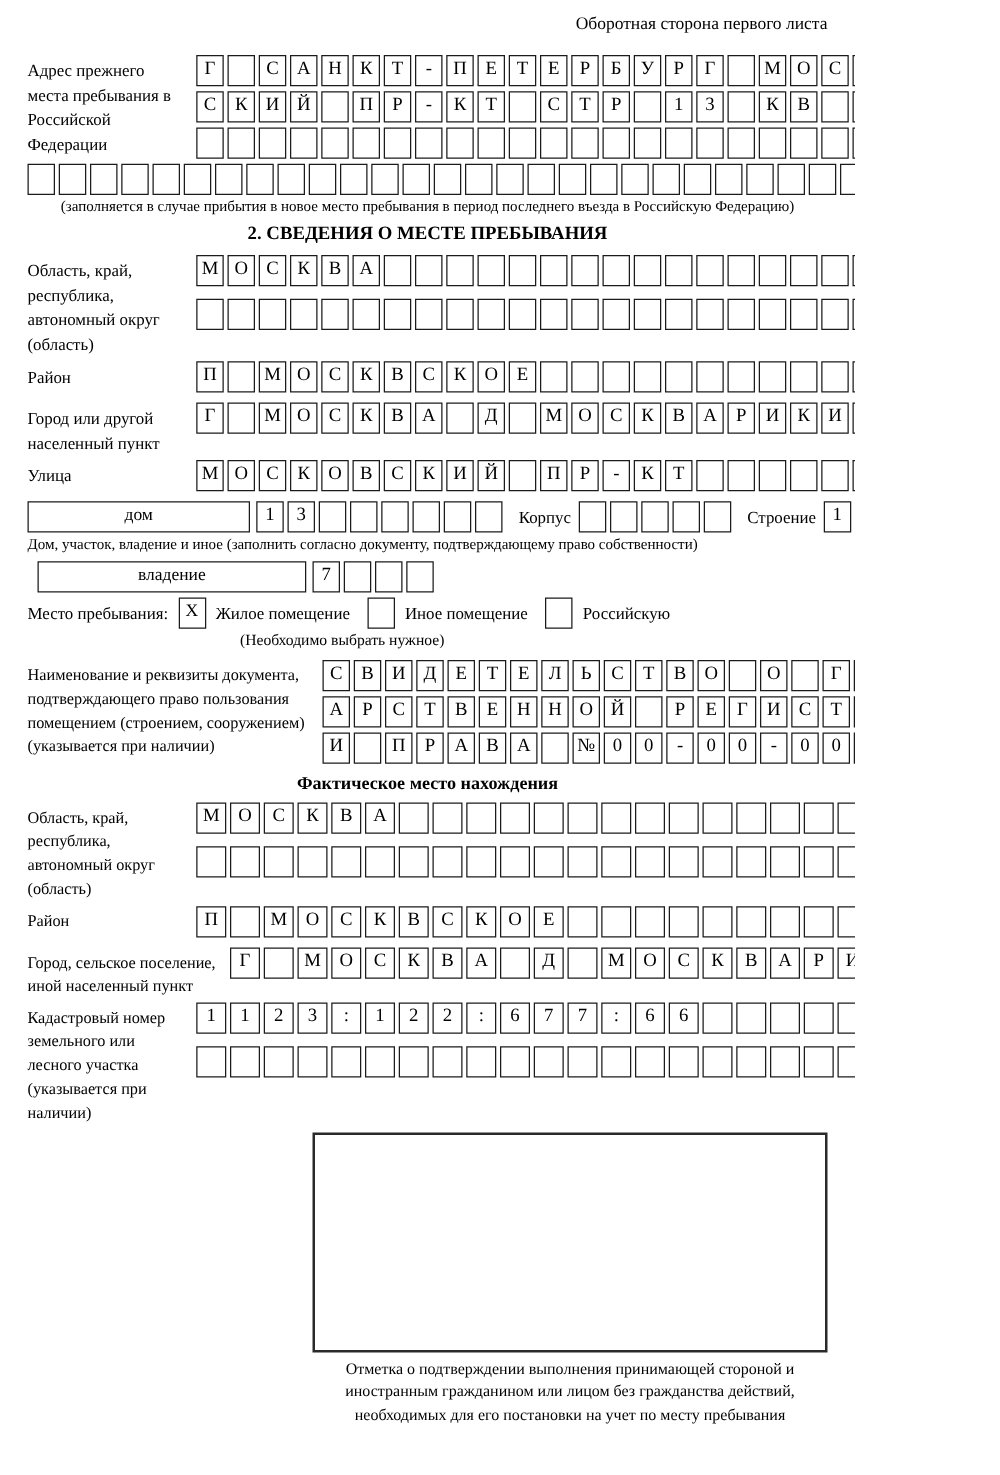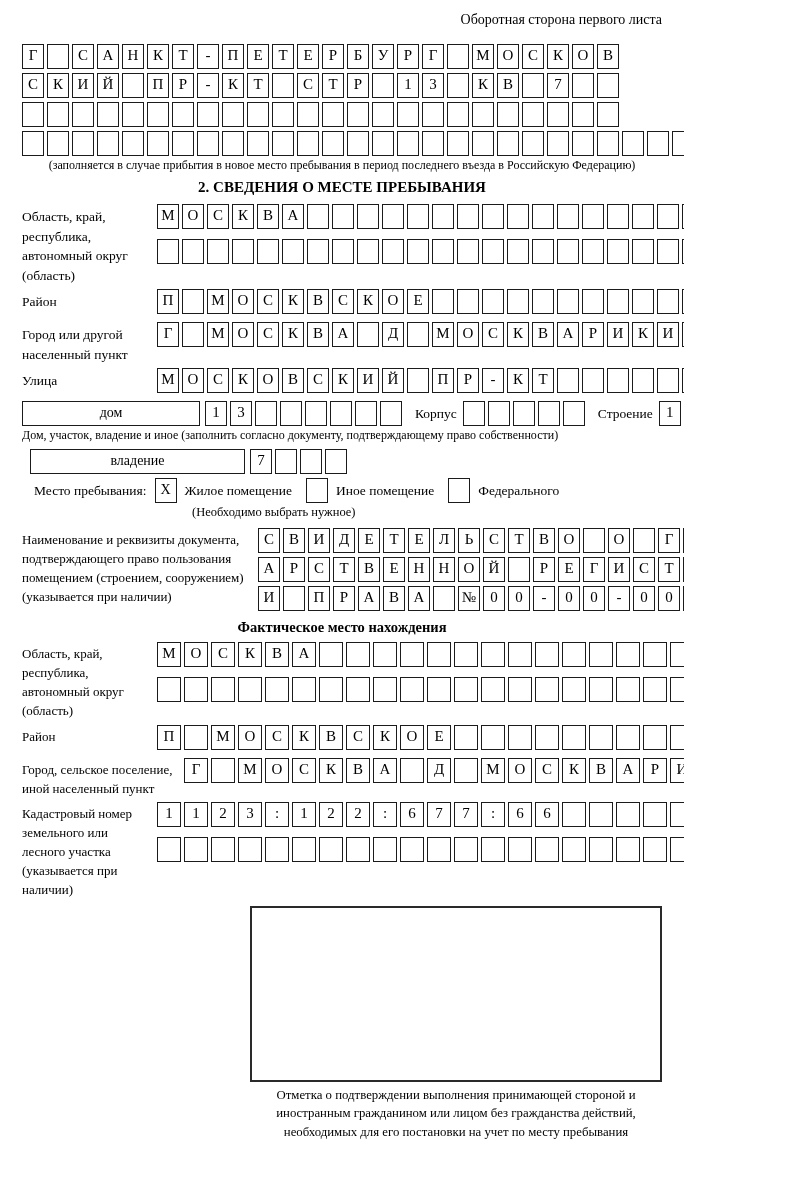--- a/index.html
+++ b/index.html
@@ -43,41 +43,42 @@
     display: inline-block; height: 25px; border: 1.7px solid #1b1b1b;
     text-align: center; font-size: 14px; line-height: 21px;
     vertical-align: top; margin-right: 5px; background: #fff;
   }
   .wb-dom { width: 178px; }
   .wb-kv  { width: 215px; margin-left: 8px; }
   .inlabel { font-size: 13.5px; line-height: 25px; vertical-align: top; margin: 0 6px 0 10px; display: inline-block; }
   .boxes-inline { display: inline-block; vertical-align: top; white-space: nowrap; }
   .caption { font-size: 12px; margin: 0 0 6px 0; }
 
-  .stay { display: flex; align-items: center; font-size: 13.5px; margin: 4px 12px 2px; }
+  .stay { display: flex; align-items: center; font-size: 13.5px; margin: 4px 0 2px; }
   .stay .slabel { margin-right: 8px; }
   .stay .opt { margin: 0 14px 0 8px; }
   .cb {
     display: inline-block; width: 22px; height: 25px; border: 1.7px solid #1b1b1b;
     text-align: center; font-size: 14px; line-height: 21px; vertical-align: middle; background: #fff;
   }
   .hint { font-size: 12.5px; margin: 0 0 8px 170px; }
 
   .stampcol { width: 412px; margin-left: auto; margin-top: 6px; }
   .stampbox { width: 100%; height: 176px; border: 2px solid #2a2a2a; background: #fff; }
   .stampcaption { font-size: 12.8px; text-align: center; line-height: 1.45; margin-top: 4px; }
 </style>
 </head>
 <body>
 
 <div class="page">
 
   <div class="corner">Оборотная сторона первого листа</div>
 
   <div class="frow">
+    <div class="flabel">Адрес прежнего места пребывания в Российской Федерации</div>
     <div class="rows">
       <div class="boxrow"><span class="cell">Г</span><span class="cell"></span><span class="cell">С</span><span class="cell">А</span><span class="cell">Н</span><span class="cell">К</span><span class="cell">Т</span><span class="cell">-</span><span class="cell">П</span><span class="cell">Е</span><span class="cell">Т</span><span class="cell">Е</span><span class="cell">Р</span><span class="cell">Б</span><span class="cell">У</span><span class="cell">Р</span><span class="cell">Г</span><span class="cell"></span><span class="cell">М</span><span class="cell">О</span><span class="cell">С</span><span class="cell">К</span><span class="cell">О</span><span class="cell">В</span></div>
       <div class="boxrow"><span class="cell">С</span><span class="cell">К</span><span class="cell">И</span><span class="cell">Й</span><span class="cell"></span><span class="cell">П</span><span class="cell">Р</span><span class="cell">-</span><span class="cell">К</span><span class="cell">Т</span><span class="cell"></span><span class="cell">С</span><span class="cell">Т</span><span class="cell">Р</span><span class="cell"></span><span class="cell">1</span><span class="cell">3</span><span class="cell"></span><span class="cell">К</span><span class="cell">В</span><span class="cell"></span><span class="cell">7</span><span class="cell"></span><span class="cell"></span></div>
       <div class="boxrow"><span class="cell"></span><span class="cell"></span><span class="cell"></span><span class="cell"></span><span class="cell"></span><span class="cell"></span><span class="cell"></span><span class="cell"></span><span class="cell"></span><span class="cell"></span><span class="cell"></span><span class="cell"></span><span class="cell"></span><span class="cell"></span><span class="cell"></span><span class="cell"></span><span class="cell"></span><span class="cell"></span><span class="cell"></span><span class="cell"></span><span class="cell"></span><span class="cell"></span><span class="cell"></span><span class="cell"></span></div>
     </div>
   </div>
   <div class="boxrow fullrow"><span class="cell"></span><span class="cell"></span><span class="cell"></span><span class="cell"></span><span class="cell"></span><span class="cell"></span><span class="cell"></span><span class="cell"></span><span class="cell"></span><span class="cell"></span><span class="cell"></span><span class="cell"></span><span class="cell"></span><span class="cell"></span><span class="cell"></span><span class="cell"></span><span class="cell"></span><span class="cell"></span><span class="cell"></span><span class="cell"></span><span class="cell"></span><span class="cell"></span><span class="cell"></span><span class="cell"></span><span class="cell"></span><span class="cell"></span><span class="cell"></span><span class="cell"></span><span class="cell"></span><span class="cell"></span></div>
   <div class="footnote">(заполняется в случае прибытия в новое место пребывания в период последнего въезда в Российскую Федерацию)</div>
 
   <div class="h2">2. СВЕДЕНИЯ О МЕСТЕ ПРЕБЫВАНИЯ</div>
@@ -114,21 +115,21 @@
     <span class="widebox wb-kv">владение</span><span class="boxes-inline boxrow"><span class="cell">7</span><span class="cell"></span><span class="cell"></span><span class="cell"></span></span>
   </div>
 
   <div class="stay">
     <span class="slabel">Место пребывания:</span>
     <span class="cb">X</span>
     <span class="opt">Жилое помещение</span>
     <span class="cb"></span>
     <span class="opt">Иное помещение</span>
     <span class="cb"></span>
-    <span class="opt">Федерального</span>
+    <span class="opt">Российскую</span>
   </div>
   <div class="hint">(Необходимо выбрать нужное)</div>
 
   <div class="frow">
     <div class="flabel lbl230">Наименование и реквизиты документа, подтверждающего право пользования помещением (строением, сооружением) (указывается при наличии)</div>
     <div class="rows">
       <div class="boxrow"><span class="cell">С</span><span class="cell">В</span><span class="cell">И</span><span class="cell">Д</span><span class="cell">Е</span><span class="cell">Т</span><span class="cell">Е</span><span class="cell">Л</span><span class="cell">Ь</span><span class="cell">С</span><span class="cell">Т</span><span class="cell">В</span><span class="cell">О</span><span class="cell"></span><span class="cell">О</span><span class="cell"></span><span class="cell">Г</span><span class="cell">О</span><span class="cell">С</span><span class="cell">У</span><span class="cell">Д</span></div>
       <div class="boxrow"><span class="cell">А</span><span class="cell">Р</span><span class="cell">С</span><span class="cell">Т</span><span class="cell">В</span><span class="cell">Е</span><span class="cell">Н</span><span class="cell">Н</span><span class="cell">О</span><span class="cell">Й</span><span class="cell"></span><span class="cell">Р</span><span class="cell">Е</span><span class="cell">Г</span><span class="cell">И</span><span class="cell">С</span><span class="cell">Т</span><span class="cell">Р</span><span class="cell">А</span><span class="cell">Ц</span><span class="cell">И</span></div>
       <div class="boxrow"><span class="cell">И</span><span class="cell"></span><span class="cell">П</span><span class="cell">Р</span><span class="cell">А</span><span class="cell">В</span><span class="cell">А</span><span class="cell"></span><span class="cell">№</span><span class="cell">0</span><span class="cell">0</span><span class="cell">-</span><span class="cell">0</span><span class="cell">0</span><span class="cell">-</span><span class="cell">0</span><span class="cell">0</span><span class="cell">/</span><span class="cell">0</span><span class="cell">0</span><span class="cell">0</span></div>
     </div>

